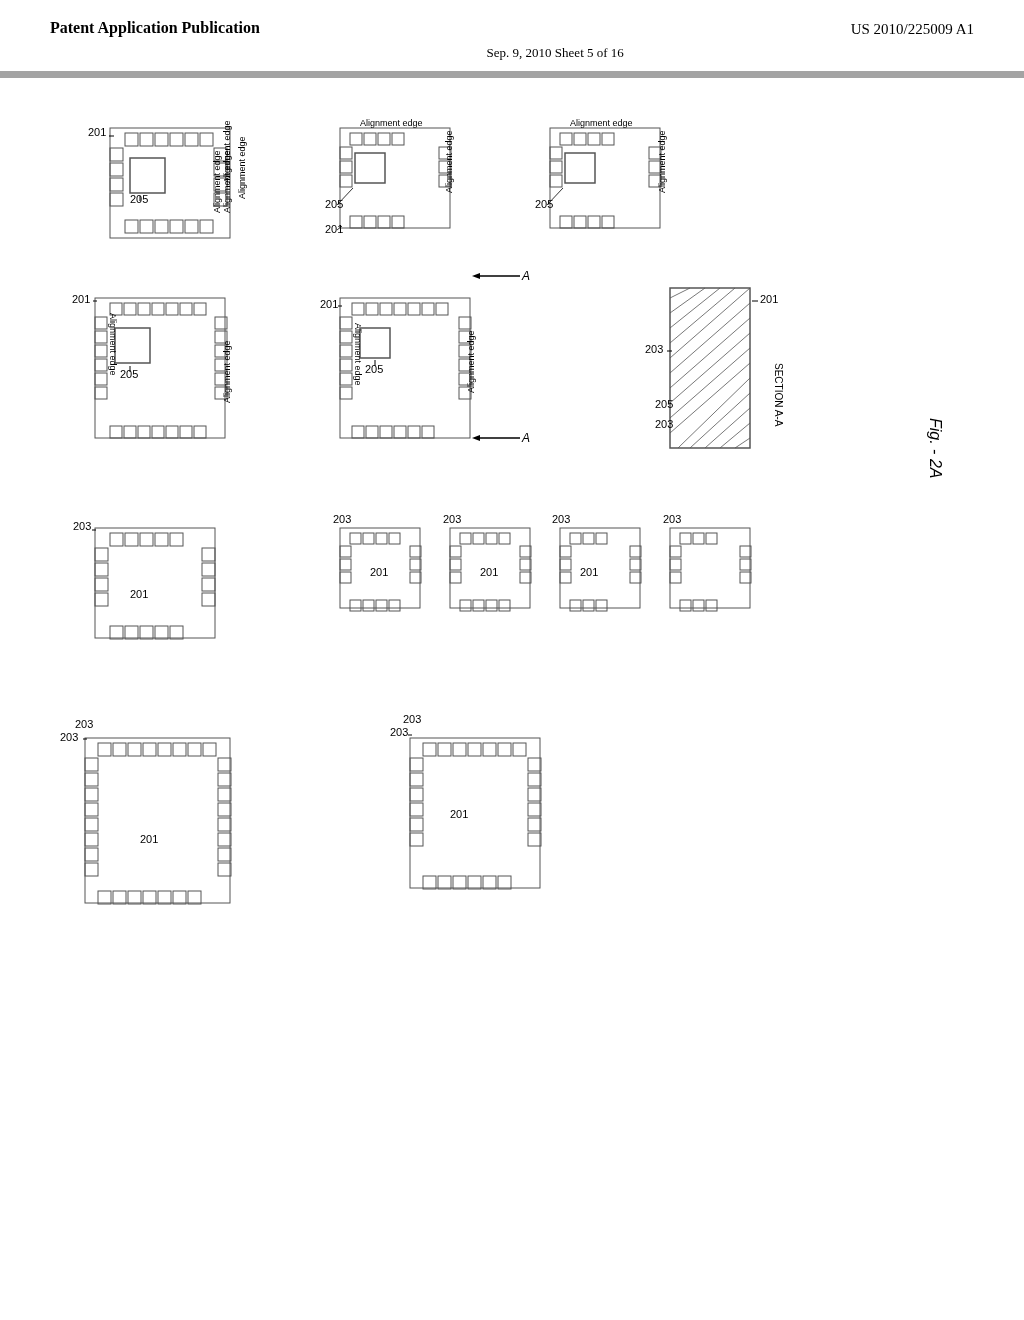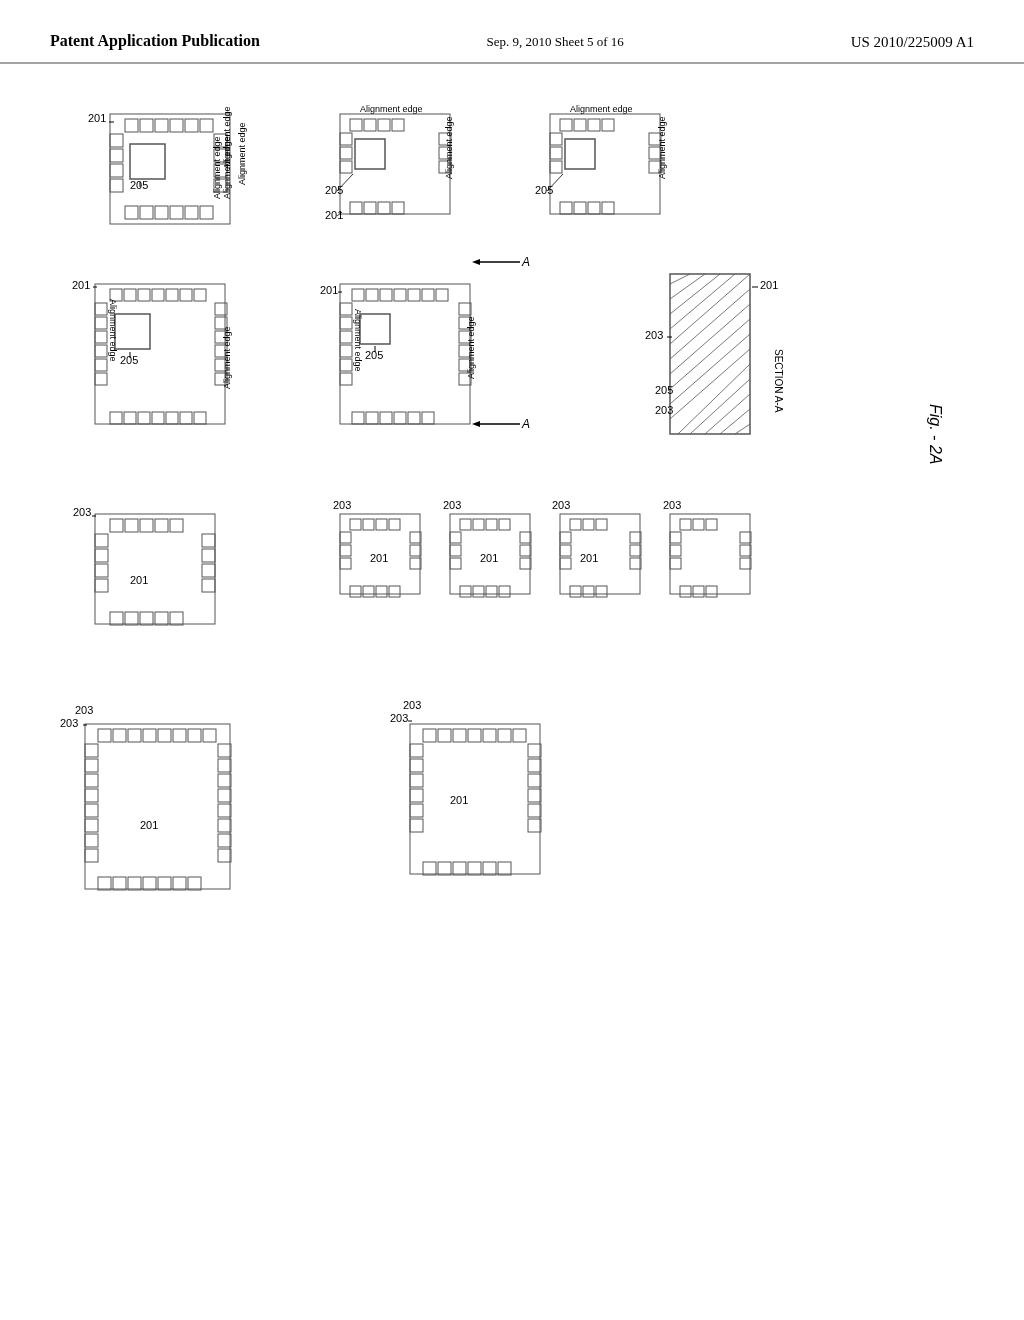--- a/index.html
+++ b/index.html
@@ -9,35 +9,36 @@
       width: 1024px;
       min-height: 1320px;
       position: relative;
       overflow: hidden;
     }
 
     .page-header {
       display: flex;
       justify-content: space-between;
       align-items: flex-start;
-      padding: 30px 50px 10px 50px;
-      border-bottom: 2px solid #a3a3a3;
+      padding: 17px 50px 10px 50px;
+      border-bottom: 7px solid #a3a3a3;
       margin-bottom: 20px;
     }
 
     .header-left {
       font-weight: bold;
       font-size: 16px;
       line-height: 1.4;
     }
 
     .header-center {
       font-size: 13px;
       text-align: center;
       padding-top: 4px;
+      margin-top: 24px;
     }
 
     .header-right {
       font-size: 15px;
       text-align: right;
       padding-top: 4px;
     }
 
     .main-content {
       position: relative;

